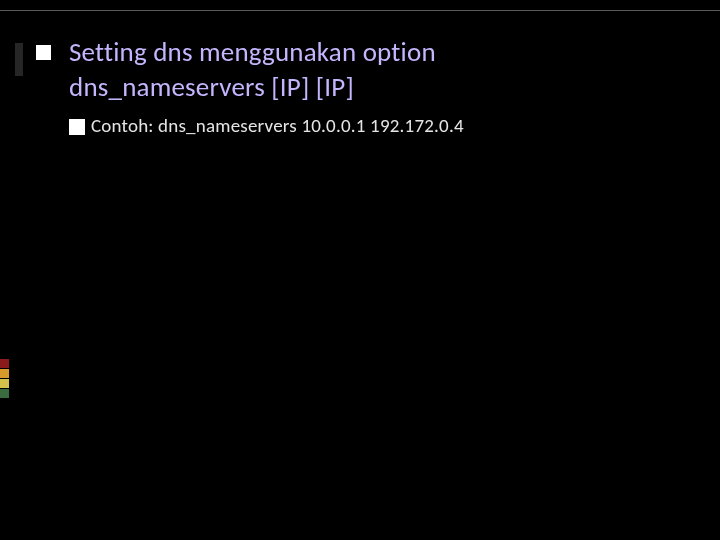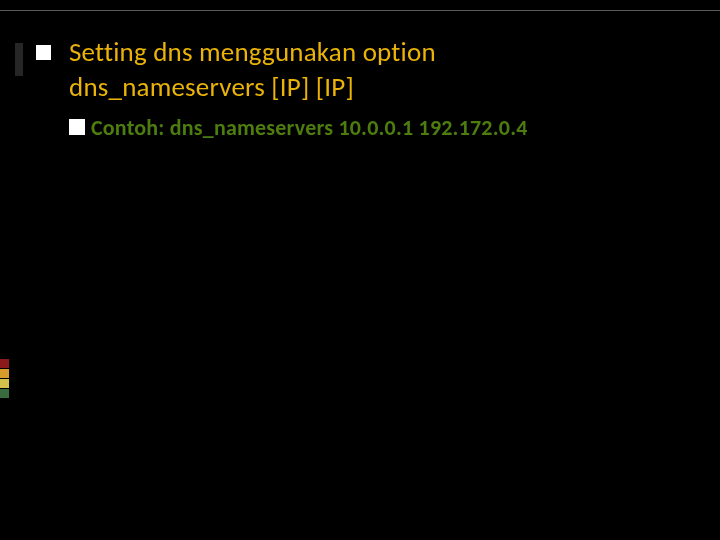--- a/index.html
+++ b/index.html
@@ -44,45 +44,45 @@
     width: 15px;
     height: 15px;
     background: #fff;
     margin-top: 10px;
     margin-right: 18px;
     flex-shrink: 0;
   }
   .bullet-text {
     font-size: 27px;
     line-height: 1.28;
-    color: #eab308;
+    color: #c4b5fd;
     font-weight: 400;
     letter-spacing: 0.2px;
   }
   .sub-row {
     display: flex;
     align-items: flex-start;
     padding-left: 33px;
     margin-top: 10px;
   }
   .sub-bullet {
     width: 16px;
     height: 16px;
     margin-top: 5px;
     margin-right: 6px;
     flex-shrink: 0;
     background: #fff;
     border: 1px solid #fff;
     box-sizing: border-box;
   }
   .sub-text {
-    font-size: 22px;
+    font-size: 19px;
     line-height: 1.3;
-    color: #4d7c0f;
-    font-weight: 700;
+    color: #e5e5e5;
+    font-weight: 400;
     letter-spacing: 0.2px;
   }
   .accent-bars {
     position: absolute;
     left: 0;
     bottom: 152px;
     display: flex;
     flex-direction: column;
   }
   .accent-bars .bar {

